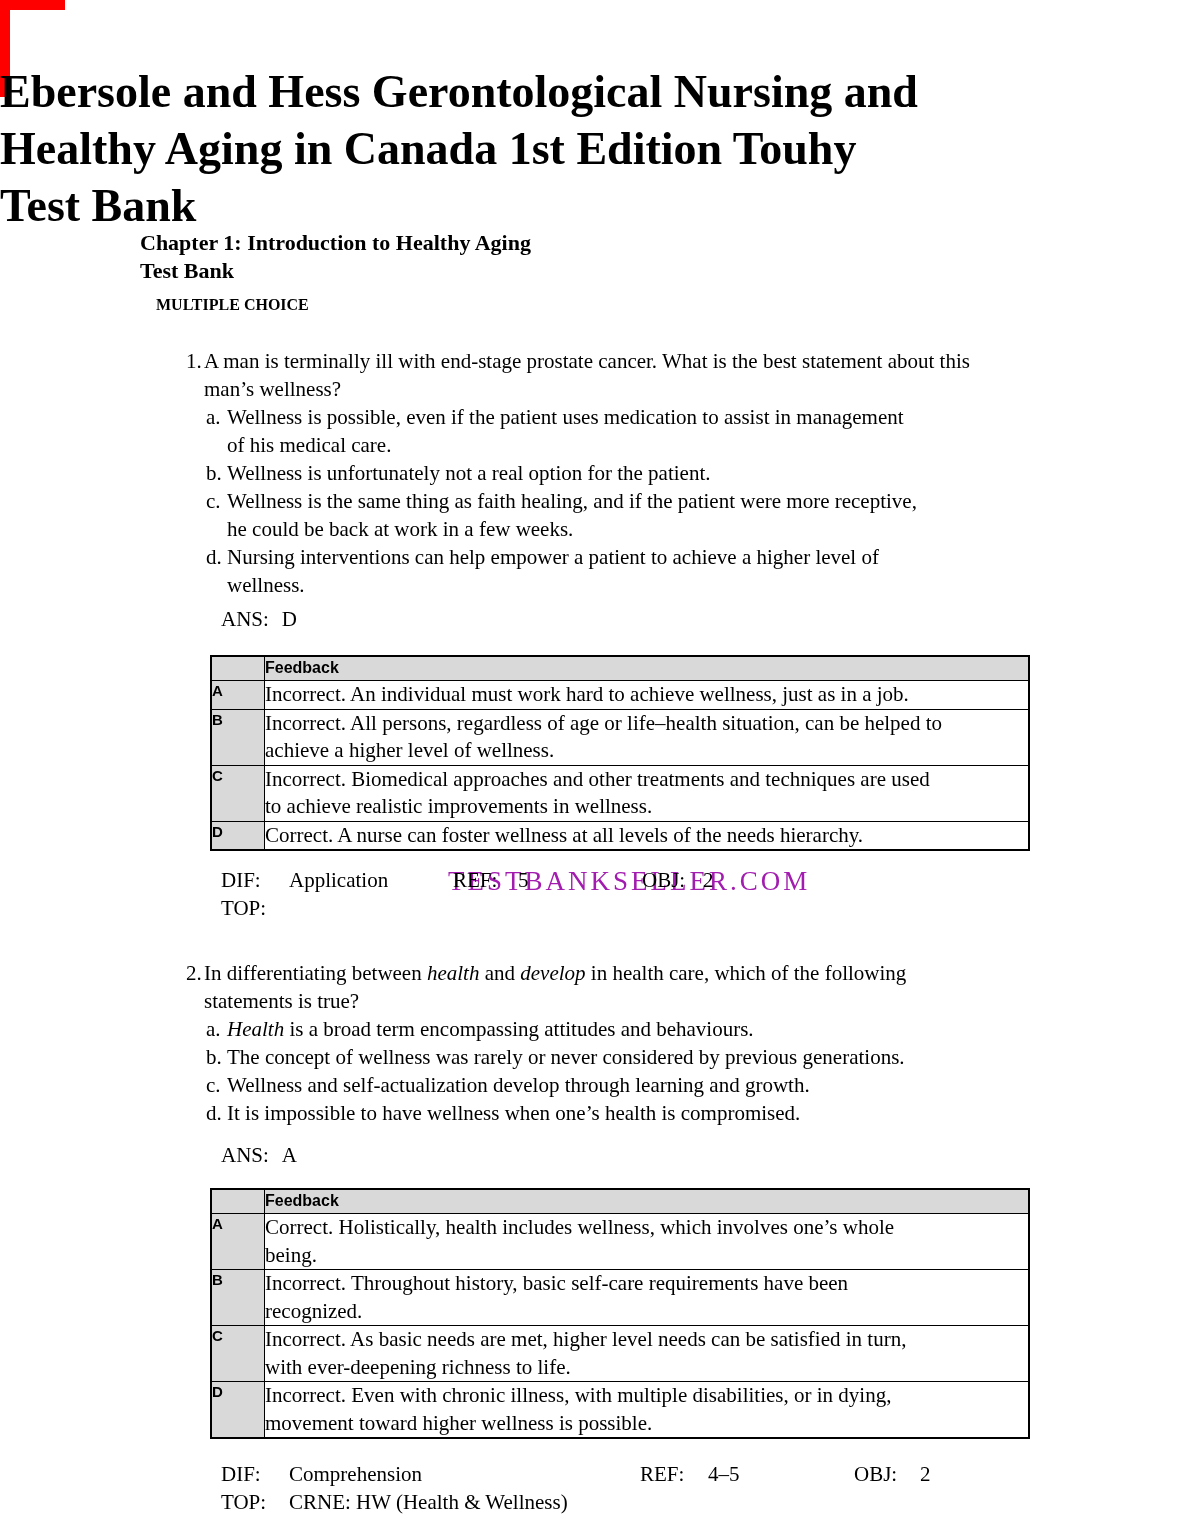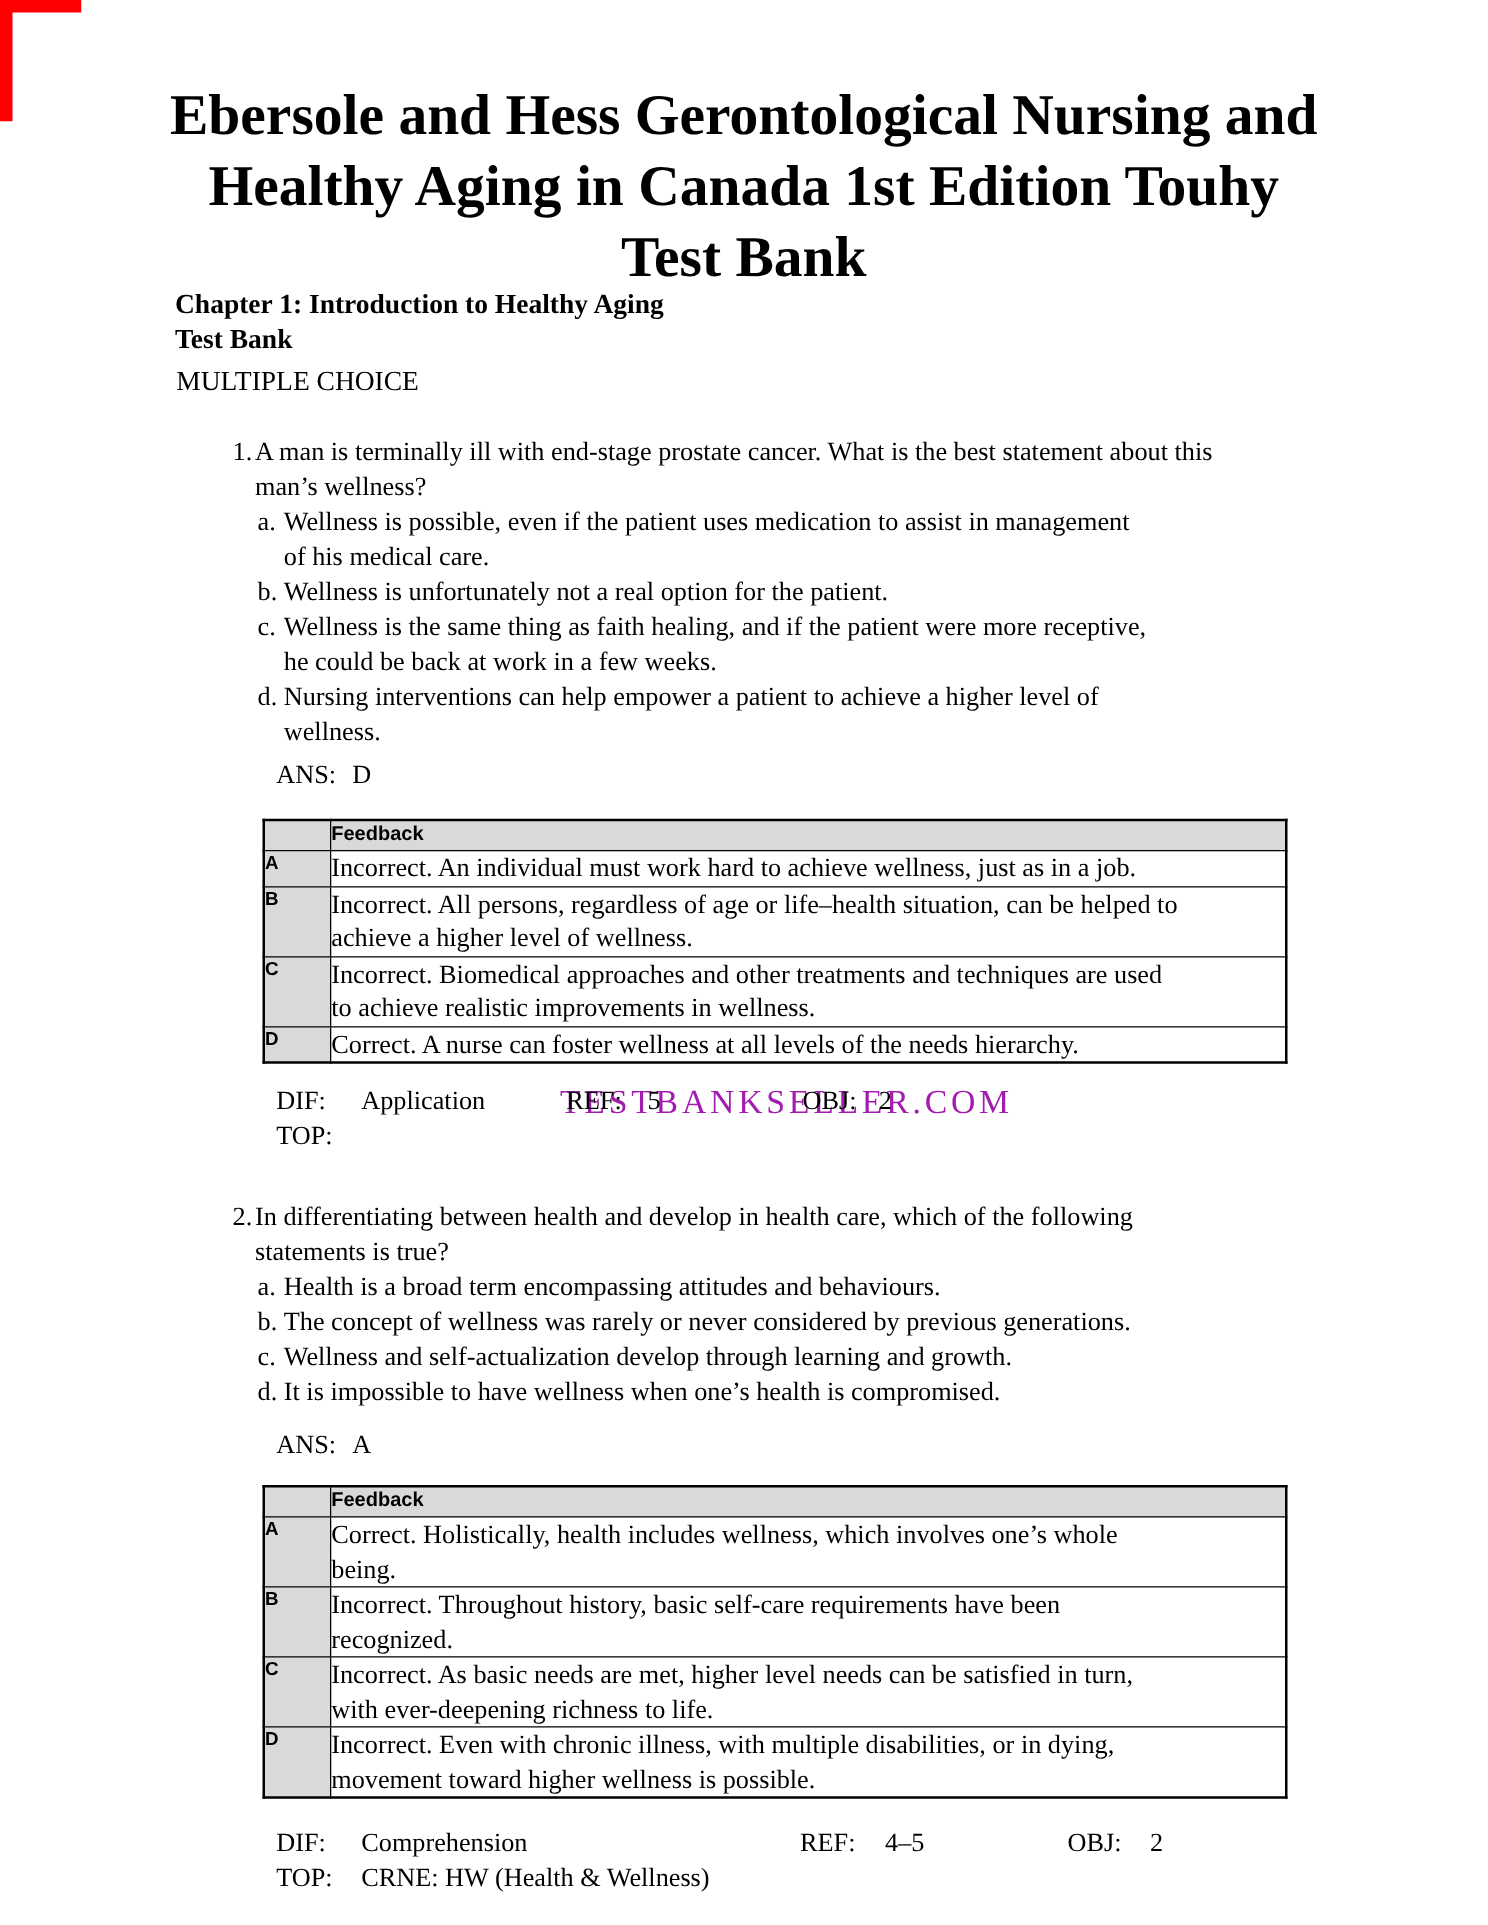--- a/index.html
+++ b/index.html
@@ -8,37 +8,37 @@
     font-family:"Liberation Serif",serif;color:#000;
     font-size:21px;line-height:28px;overflow:hidden;
   }
   .abs{position:absolute}
 
   
   .corner-v{left:0;top:0;width:10px;height:97px;background:#FE0000}
   .corner-h{left:0;top:0;width:65px;height:10px;background:#FE0000}
 
   
-  #doc-title{top:63px;left:0;width:1190px;text-align:center;font-weight:bold;
+  #doc-title{top:63px;left:0;width:1190px;font-weight:bold;
              font-size:46px;line-height:57px}
   #chapter-block{top:229px;left:140px;font-weight:bold;font-size:22px;line-height:28px}
-  #section-heading{top:291px;left:141px;font-weight:normal;font-size:22px;line-height:28px}
+  #section-heading{top:291px;left:156px;font-weight:bold;font-size:16px;line-height:28px}
 
   
   .question{left:186px;width:898px}
   #q1{top:347px}
   #q2{top:959px}
   .qrow{display:flex}
   .qnum{width:18px;flex:none}
   .qtext{flex:1;white-space:pre-line}
   .opts{margin-left:20px}
   .opt{display:flex}
   .optletter{width:21px;flex:none}
   .opttext{flex:1;white-space:pre-line;max-width:780px}
-  .it{}
+  .it{font-style:italic}
   .ans-line{margin-left:35px}
   #q1 .ans-line{margin-top:6px}
   #q2 .ans-line{margin-top:14px}
   .ans-val{margin-left:13px}
 
   
   .ftable{position:absolute;left:210px;width:820px;border-collapse:collapse;
           table-layout:fixed;border:2px solid #000;font-size:21px}
   #table1{top:655px}
   #table2{top:1188px}

